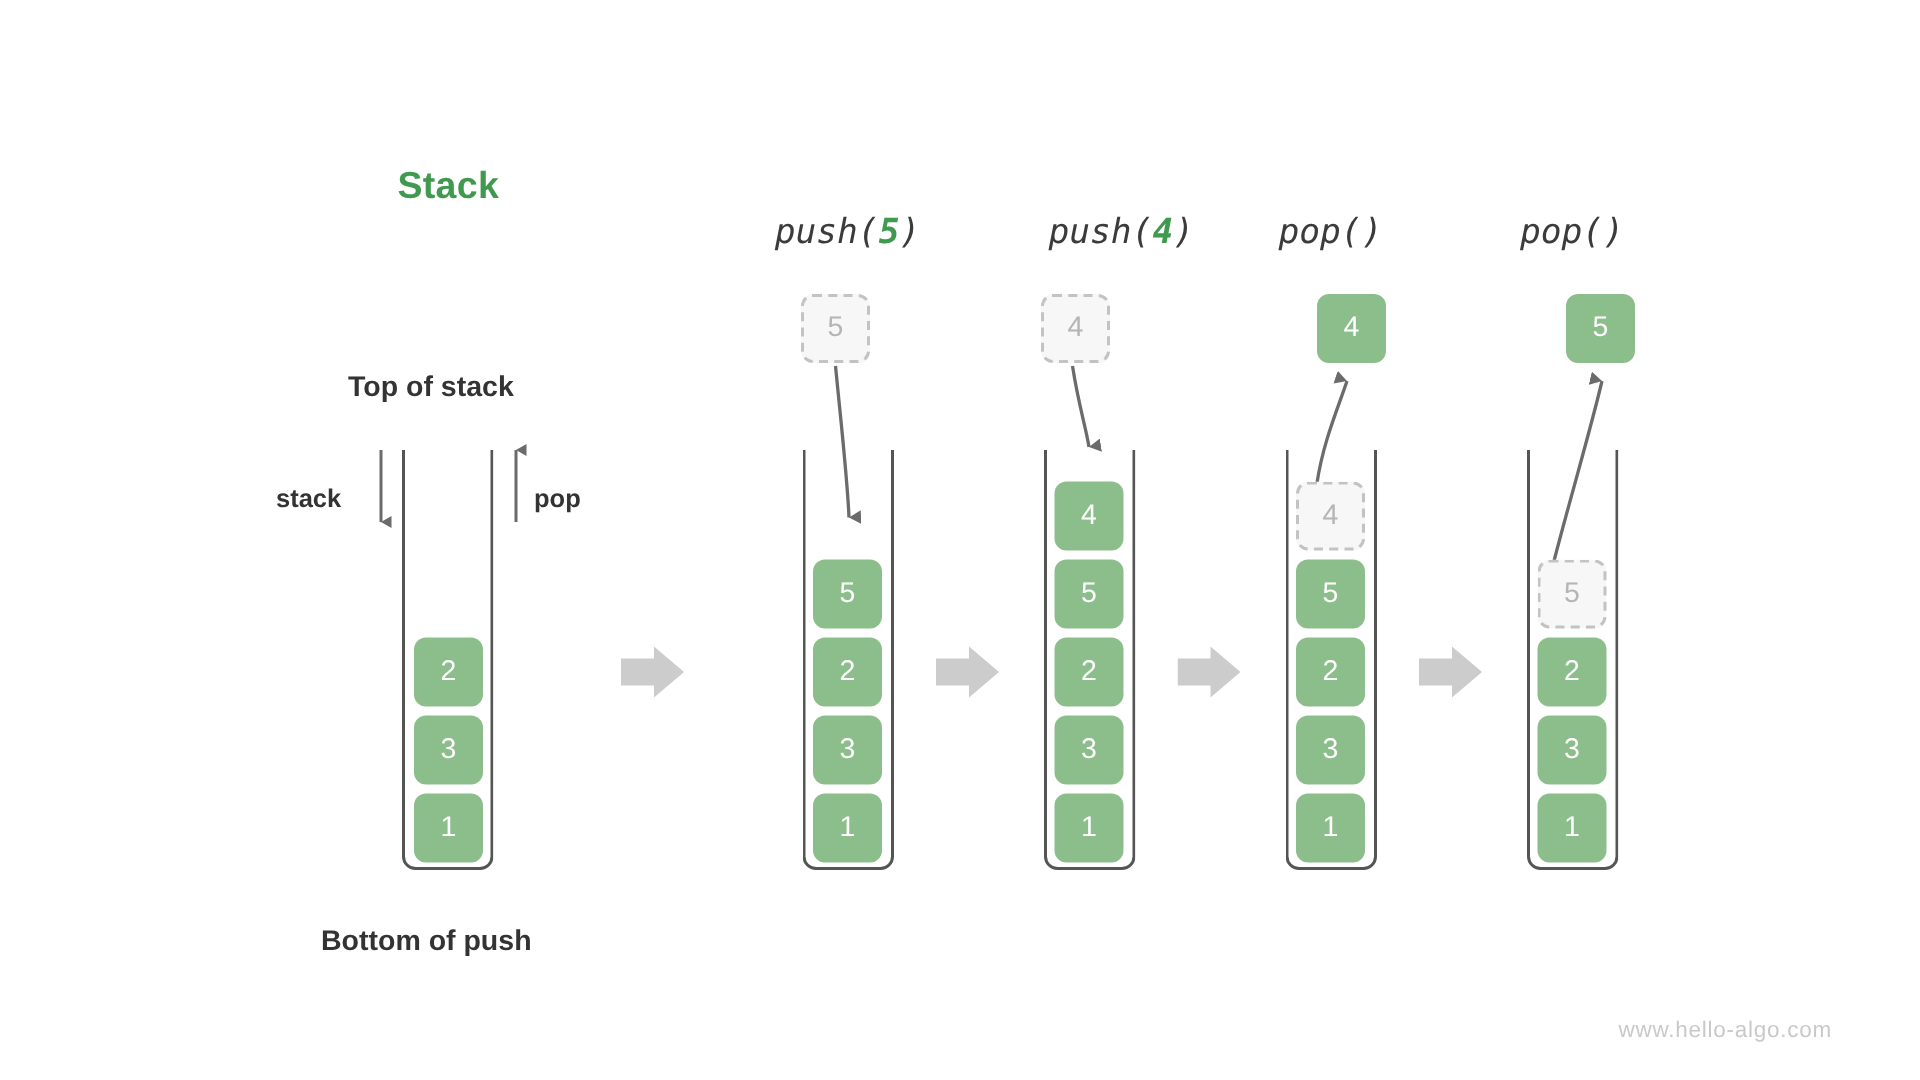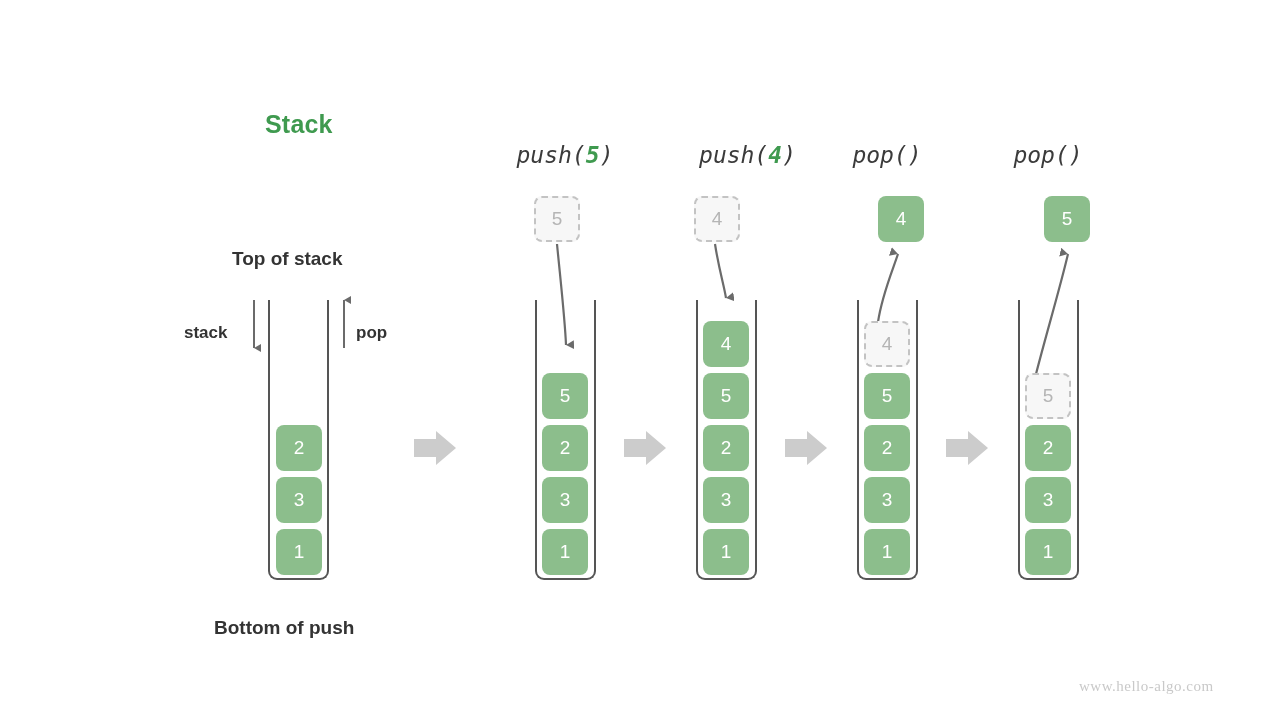--- a/index.html
+++ b/index.html
@@ -49,21 +49,21 @@
     color: #3b3b3b;
     white-space: nowrap;
     text-align: center;
     letter-spacing: 0px;
     font-style: italic;
   }
   .op-header .arg { color: #3f9a4f; font-weight: bold; }
 
   
   .watermark {
-    font-family: Liberation Serif, serif;
+    font-family: Liberation Sans, sans-serif;
     font-size: 15px;
     color: #c9c9c9;
     white-space: nowrap;
     letter-spacing: 0.5px;
   }
 
   
   .stack-container {
     position: absolute;
     box-sizing: border-box;

